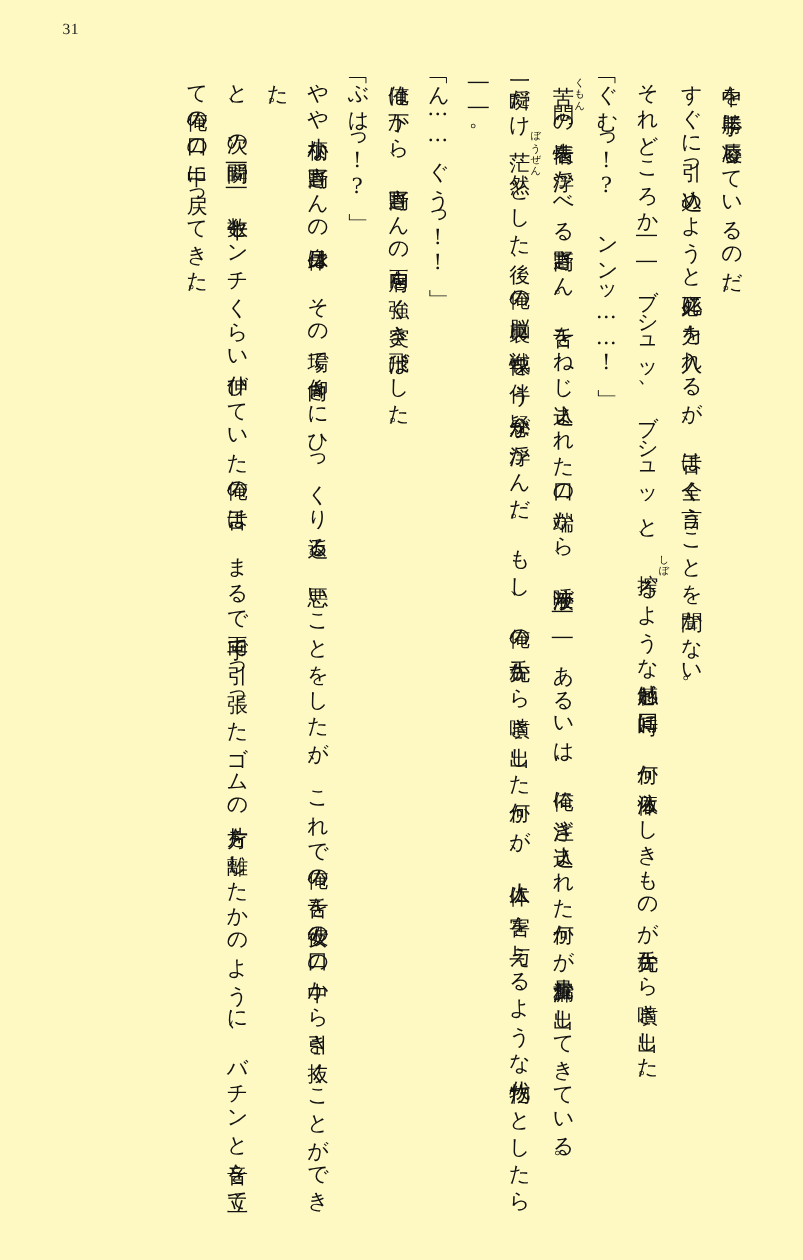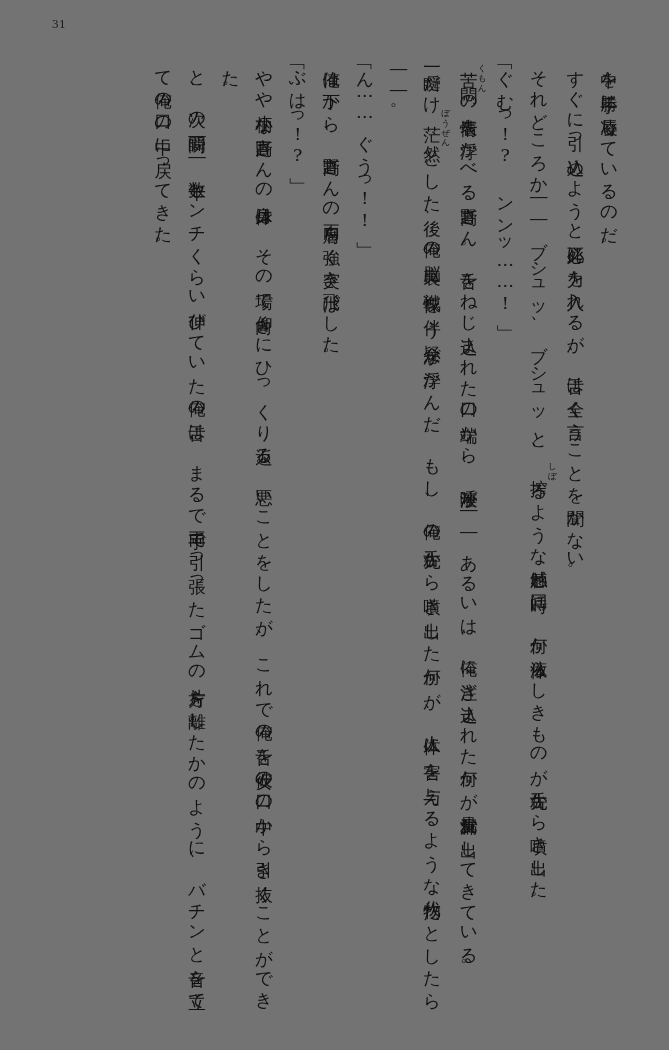--- a/index.html
+++ b/index.html
@@ -8,21 +8,21 @@
     background: #ffffff;
   }
   body {
     font-family: "Liberation Serif", "DejaVu Serif", serif;
     color: #111111;
   }
   .page {
     position: relative;
     width: 669px;
     height: 1050px;
-    background: #737373;
+    background: #fef9c3;
     overflow: hidden;
     box-sizing: border-box;
   }
   .page-number {
     position: absolute;
     top: 16px;
     left: 52px;
     font-size: 13px;
     color: #1a1a1a;
     letter-spacing: 0.5px;

